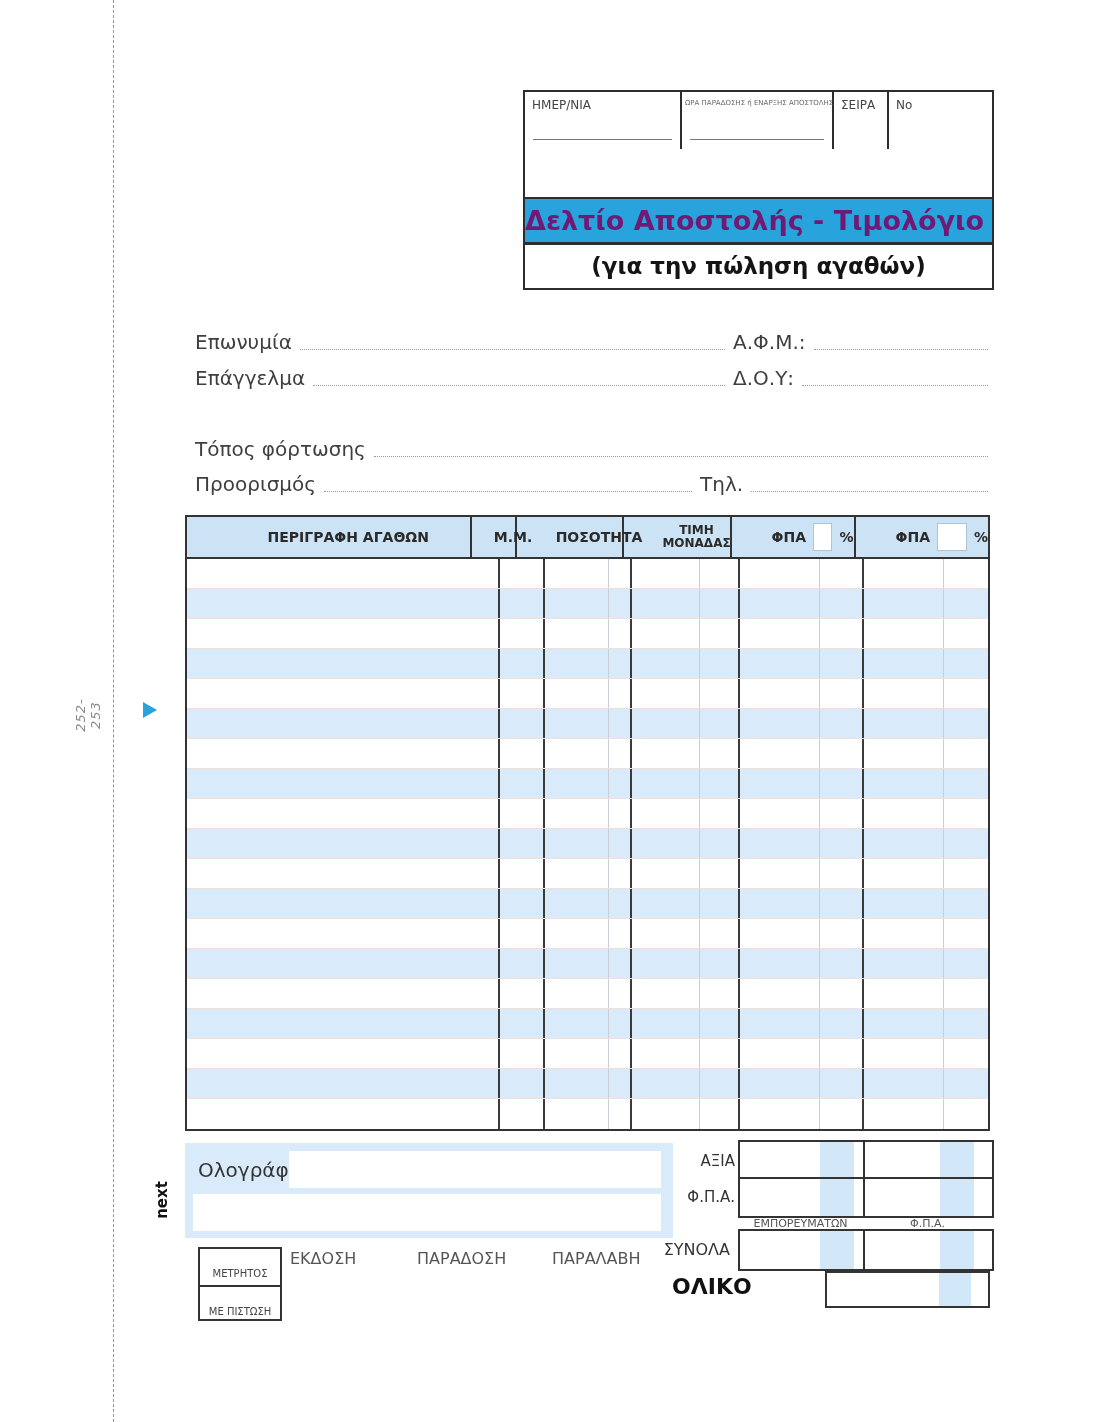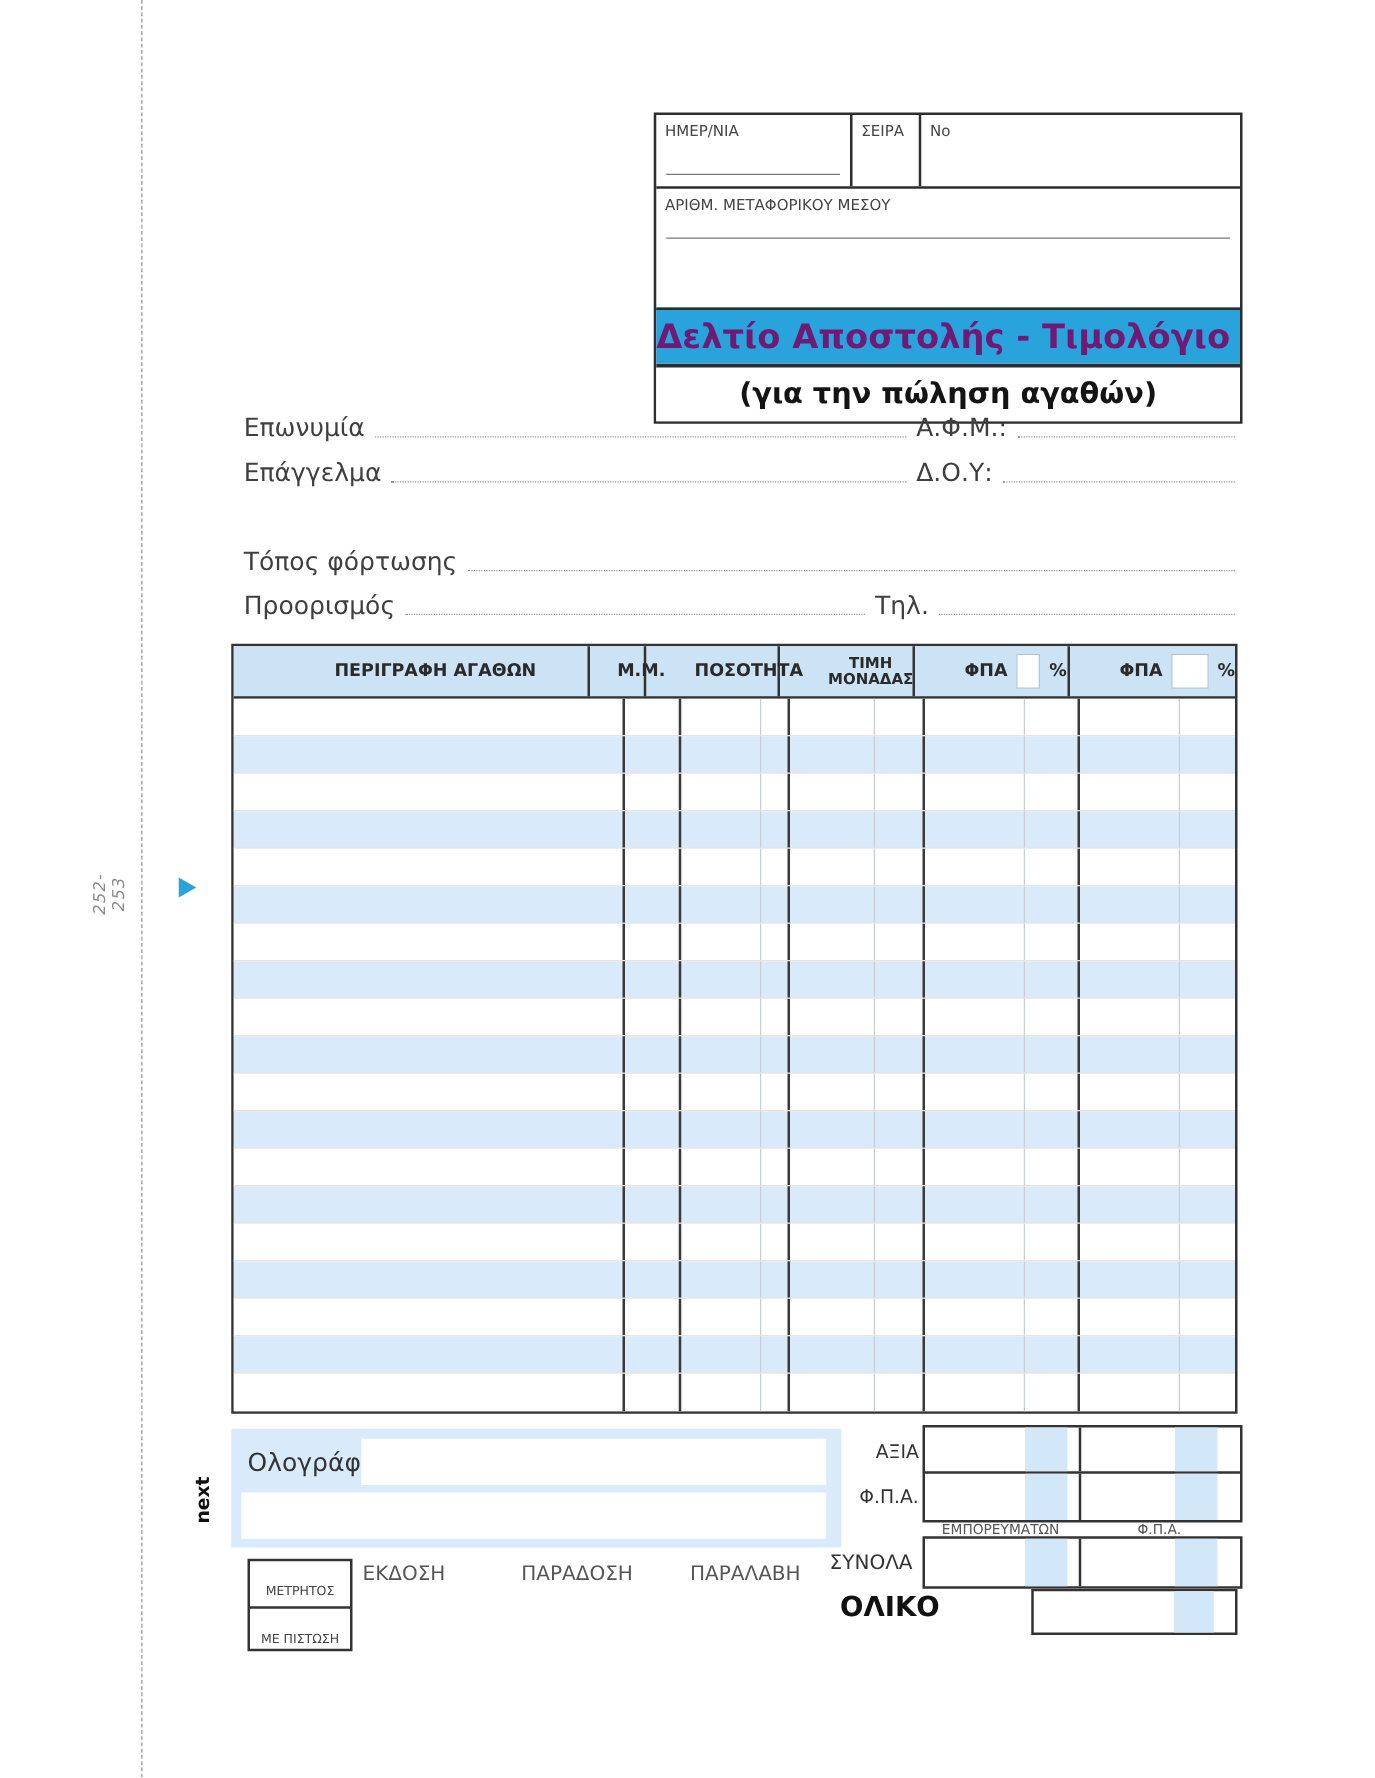--- a/index.html
+++ b/index.html
@@ -112,30 +112,30 @@
   <div class="tri-right"></div>
   <div class="tri-left"></div>
   <div class="brand-next">next</div>
 
   <div class="headbox">
     <div class="hb-row1">
       <div class="hb-cell hb-c1">
         <span class="hb-label">ΗΜΕΡ/ΝΙΑ</span>
         <div class="hb-underline"></div>
       </div>
+      <div class="hb-cell hb-c2">
+        <span class="hb-label-small">ΩΡΑ ΠΑΡΑΔΟΣΗΣ ή ΕΝΑΡΞΗΣ ΑΠΟΣΤΟΛΗΣ</span>
+        <div class="hb-underline"></div>
+      </div>
       <div class="hb-cell hb-c3">
         <span class="hb-label">ΣΕΙΡΑ</span>
       </div>
       <div class="hb-cell hb-c4">
         <span class="hb-label">No</span>
       </div>
-    </div>
-    <div class="hb-row2">
-      <span class="hb-label">ΑΡΙΘΜ. ΜΕΤΑΦΟΡΙΚΟΥ ΜΕΣΟΥ</span>
-      <div class="hb-underline"></div>
     </div>
     <div class="hb-title">Δελτίο Αποστολής - Τιμολόγιο</div>
     <div class="hb-subtitle">(για την πώληση αγαθών)</div>
   </div>
 
   <div class="prow" style="top:362px">
     <div class="p-left">
       <span class="plabel">Επάγγελμα</span>
       <span class="pline"></span>
     </div>

